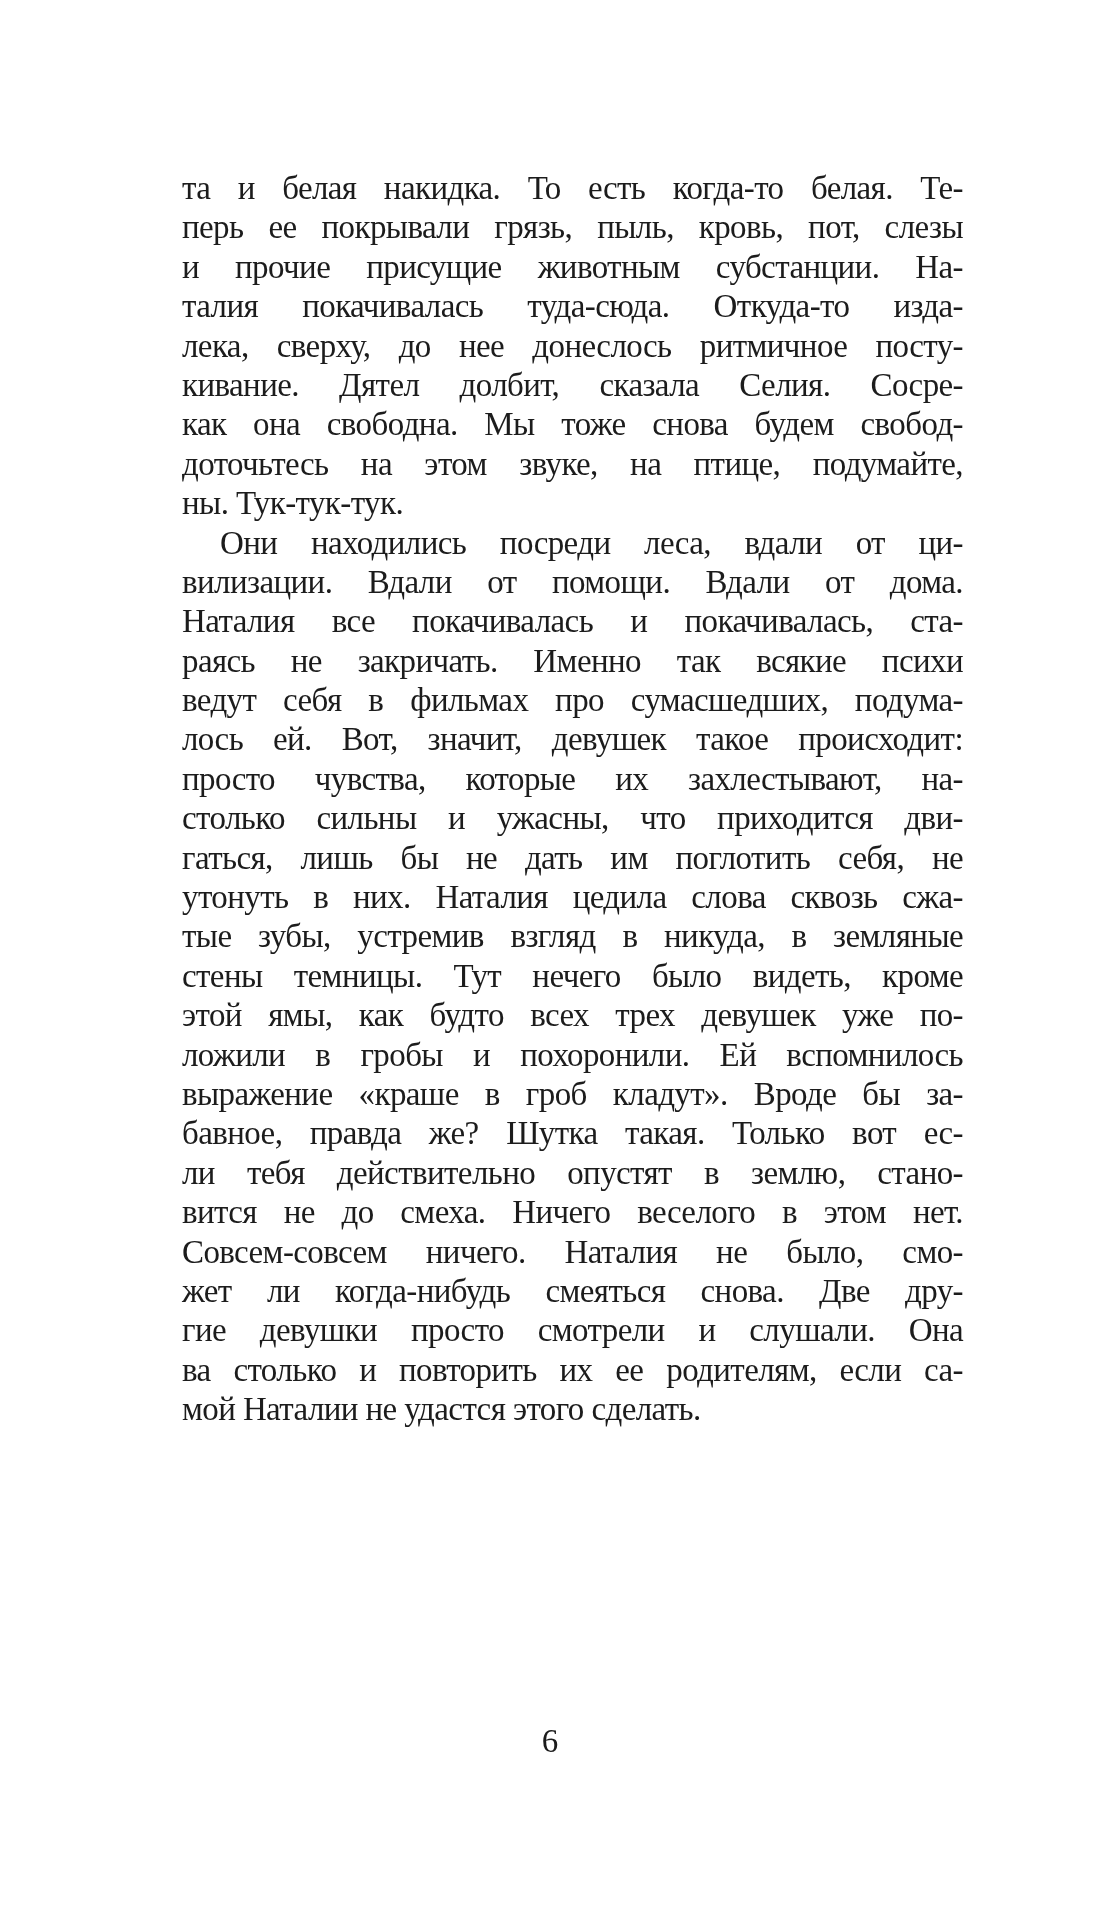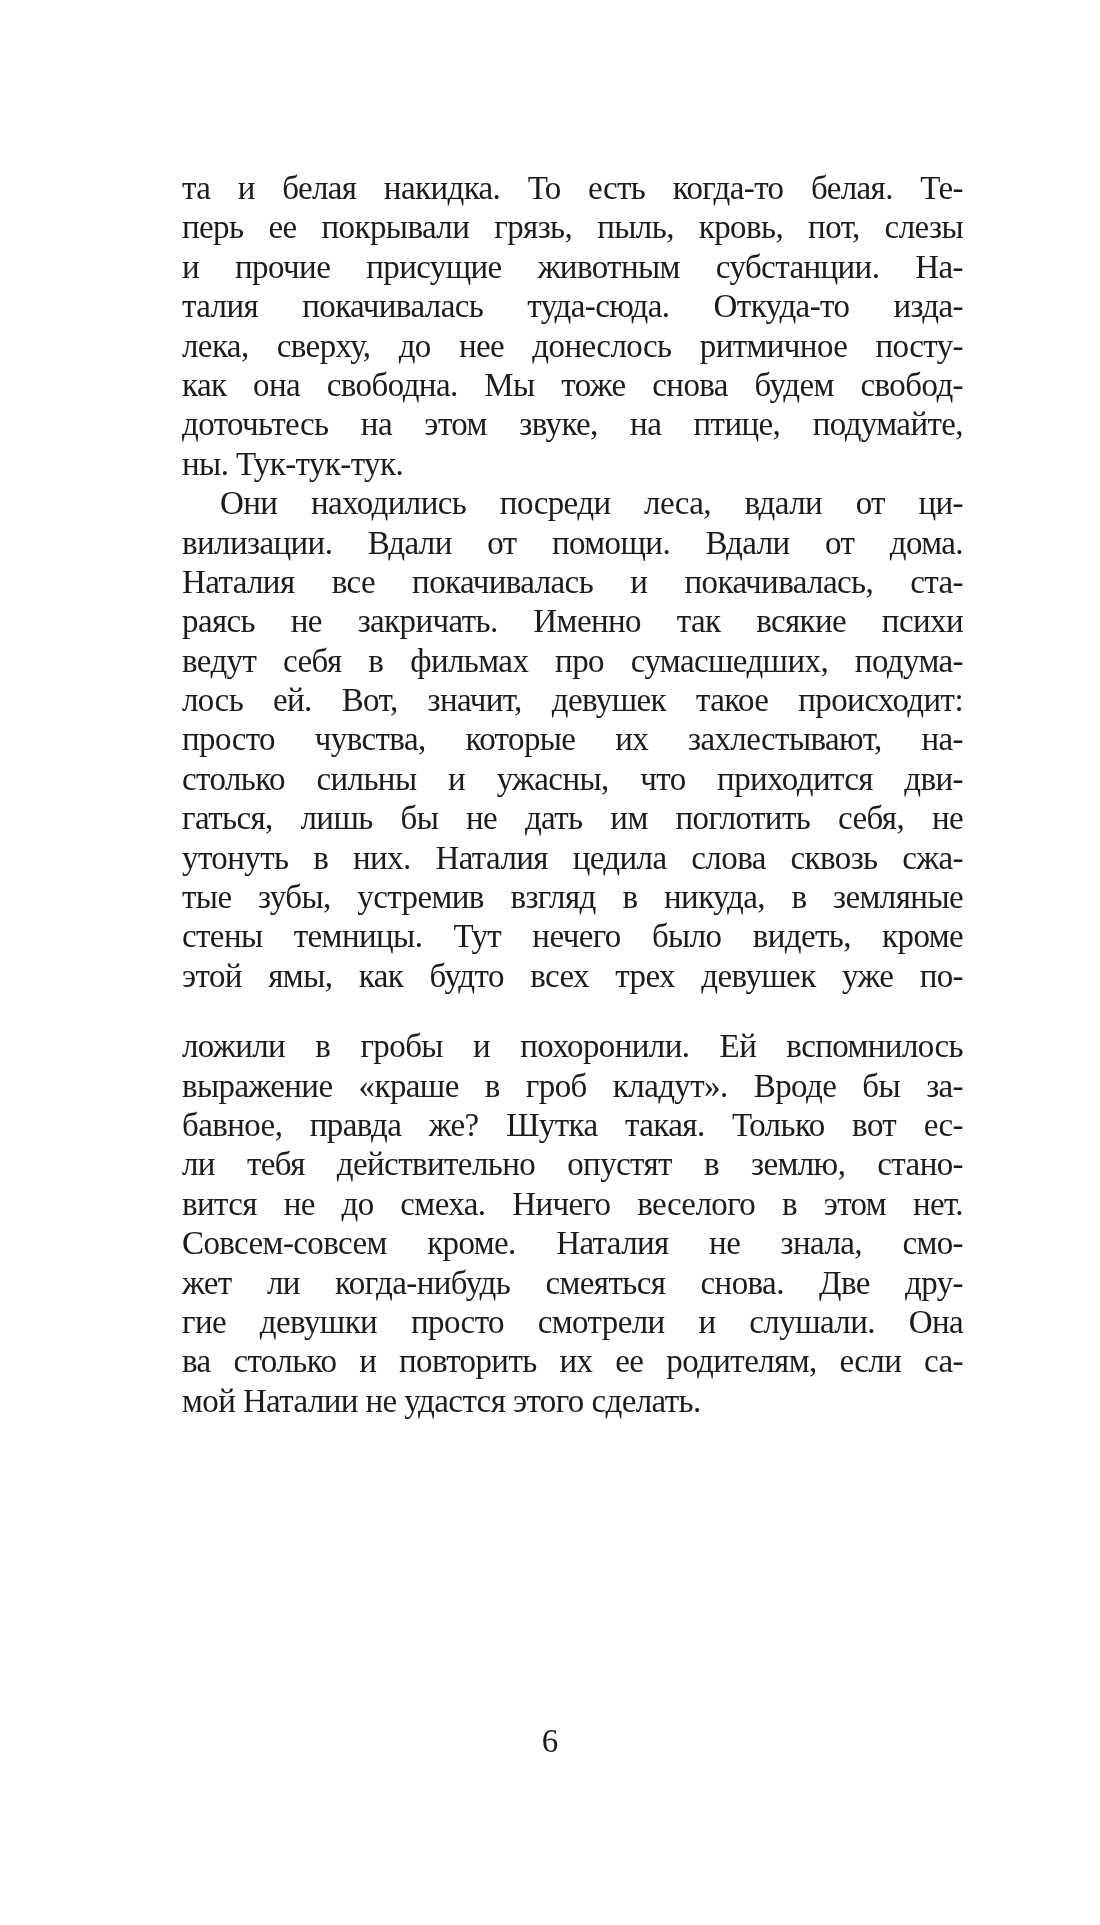--- a/index.html
+++ b/index.html
@@ -63,45 +63,46 @@
 
 <div class="page">
   <div class="text-block">
 
     <div>
       <span class="line" style="white-space: normal;">та и белая накидка. То есть когда-то белая. Те-</span>
       <span class="line" style="white-space: normal;">перь ее покрывали грязь, пыль, кровь, пот, слезы</span>
       <span class="line" style="white-space: normal;">и прочие присущие животным субстанции. На-</span>
       <span class="line" style="white-space: normal;">талия покачивалась туда-сюда. Откуда-то изда-</span>
       <span class="line" style="white-space: normal;">лека, сверху, до нее донеслось ритмичное посту-</span>
+      <span class="line" style="white-space: normal;">кивание. Дятел долбит, сказала Селия. Сосре-</span>
       <span class="line" style="white-space: normal;">как она свободна. Мы тоже снова будем свобод-</span>
       <span class="line" style="white-space: normal;">доточьтесь на этом звуке, на птице, подумайте,</span>
       <span class="line last" style="white-space: normal;">ны. Тук-тук-тук.</span>
     </div>
 
     <div>
       <span class="line indent" style="white-space: normal;">Они находились посреди леса, вдали от ци-</span>
       <span class="line" style="white-space: normal;">вилизации. Вдали от помощи. Вдали от дома.</span>
       <span class="line" style="white-space: normal;">Наталия все покачивалась и покачивалась, ста-</span>
       <span class="line" style="white-space: normal;">раясь не закричать. Именно так всякие психи</span>
       <span class="line" style="white-space: normal;">ведут себя в фильмах про сумасшедших, подума-</span>
       <span class="line" style="white-space: normal;">лось ей. Вот, значит, девушек такое происходит:</span>
       <span class="line" style="white-space: normal;">просто чувства, которые их захлестывают, на-</span>
       <span class="line" style="white-space: normal;">столько сильны и ужасны, что приходится дви-</span>
       <span class="line" style="white-space: normal;">гаться, лишь бы не дать им поглотить себя, не</span>
       <span class="line" style="white-space: normal;">утонуть в них. Наталия цедила слова сквозь сжа-</span>
       <span class="line" style="white-space: normal;">тые зубы, устремив взгляд в никуда, в земляные</span>
       <span class="line" style="white-space: normal;">стены темницы. Тут нечего было видеть, кроме</span>
       <span class="line" style="white-space: normal;">этой ямы, как будто всех трех девушек уже по-</span>
-      <span class="line" style="white-space: normal; margin-top: 31px;">ложили в гробы и похоронили. Ей вспомнилось</span>
+      <span class="line" style="white-space: normal;">ложили в гробы и похоронили. Ей вспомнилось</span>
       <span class="line" style="white-space: normal;">выражение «краше в гроб кладут». Вроде бы за-</span>
       <span class="line" style="white-space: normal;">бавное, правда же? Шутка такая. Только вот ес-</span>
       <span class="line" style="white-space: normal;">ли тебя действительно опустят в землю, стано-</span>
       <span class="line" style="white-space: normal;">вится не до смеха. Ничего веселого в этом нет.</span>
-      <span class="line" style="white-space: normal;">Совсем-совсем кроме. Наталия не знала, смо-</span>
+      <span class="line" style="white-space: normal;">Совсем-совсем ничего. Наталия не было, смо-</span>
       <span class="line" style="white-space: normal;">жет ли когда-нибудь смеяться снова. Две дру-</span>
       <span class="line" style="white-space: normal;">гие девушки просто смотрели и слушали. Она</span>
       <span class="line" style="white-space: normal;">ва столько и повторить их ее родителям, если са-</span>
       <span class="line last" style="white-space: normal;">мой Наталии не удастся этого сделать.</span>
     </div>
   </div>
 
   <div class="page-number">6</div>
 </div>
 

